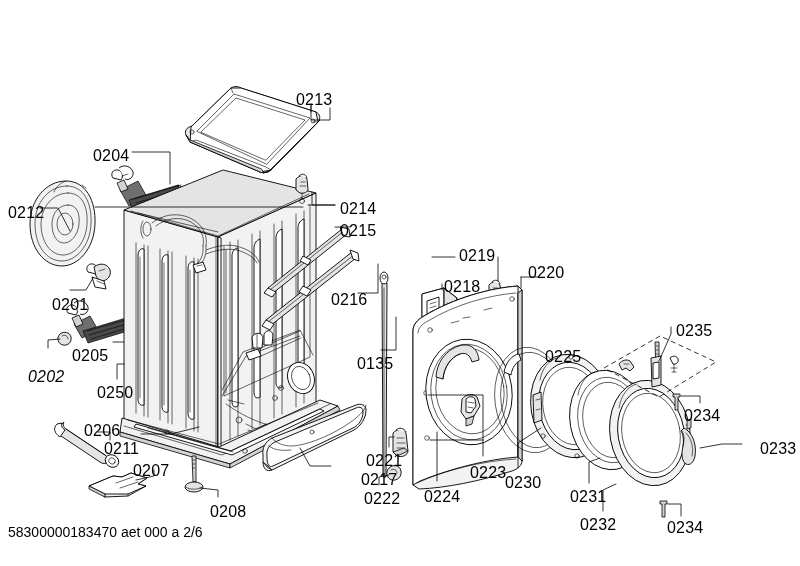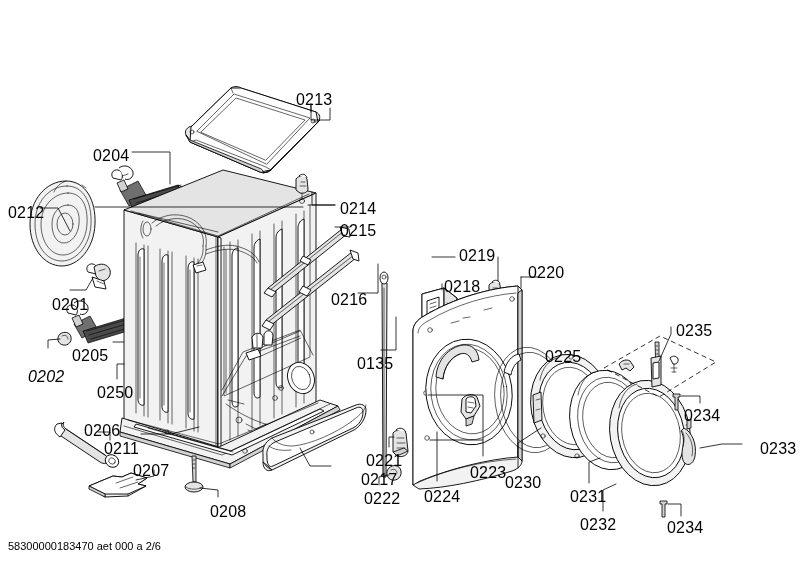--- a/index.html
+++ b/index.html
@@ -28,23 +28,23 @@
     font-family: "Liberation Sans", sans-serif;
     font-size: 16px;
     color: #000000;
     white-space: nowrap;
     letter-spacing: 0.2px;
     text-align: right;
   }
   #footer {
     position: absolute;
     left: 8px;
-    top: 540px;
+    top: 524px;
     font-family: "Liberation Sans", sans-serif;
-    font-size: 11px;
+    font-size: 14px;
     color: #000000;
     white-space: nowrap;
   }
   svg { display: block; }
   .lnT  { fill: none; stroke: #000000; stroke-width: 0.6; stroke-linejoin: round; stroke-linecap: round; }
   .lead { fill: none; stroke: #000000; stroke-width: 0.8; stroke-linecap: round; }
   .fW   { fill: #ffffff; stroke: #000000; stroke-width: 0.9; stroke-linejoin: round; }
   .fG1  { fill: #f2f2f2; stroke: #000000; stroke-width: 0.9; stroke-linejoin: round; }
   .fG2  { fill: #e4e4e4; stroke: #000000; stroke-width: 0.9; stroke-linejoin: round; }
   .fG3  { fill: #d2d2d2; stroke: #000000; stroke-width: 0.8; stroke-linejoin: round; }

